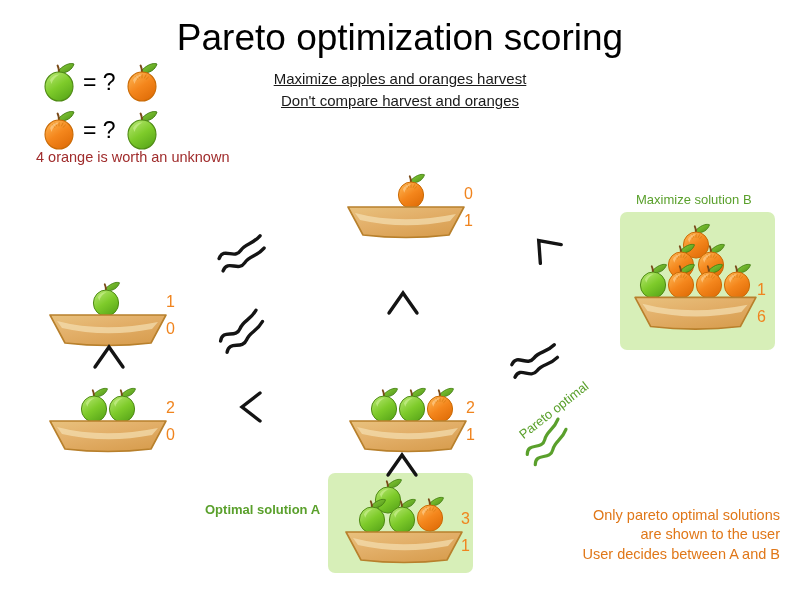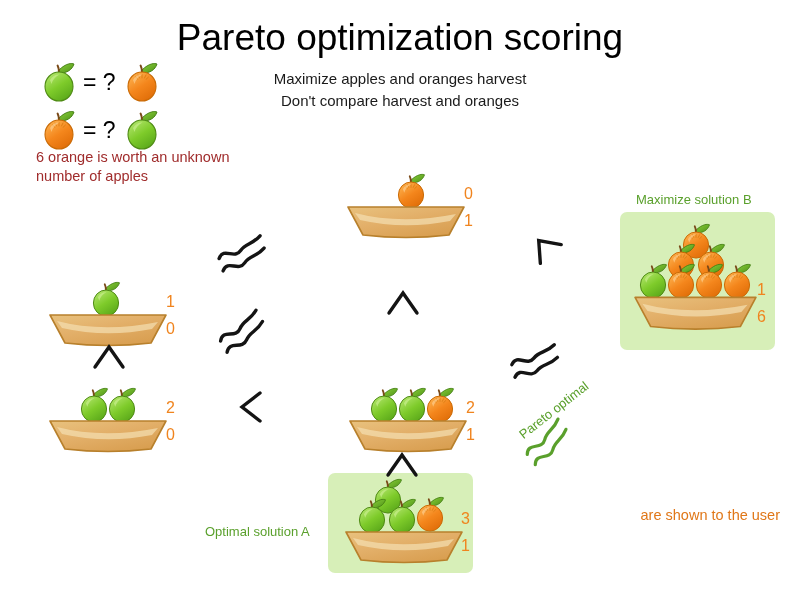--- a/index.html
+++ b/index.html
@@ -11,35 +11,35 @@
   .stage{position:absolute;left:0;top:0;width:800px;height:600px;}
   .abs{position:absolute;}
 
   
   #page-title{
     left:0;top:18px;width:800px;text-align:center;
     font-size:37px;color:#000000;letter-spacing:0px;line-height:1.1;
   }
   .subtitle{
     left:180px;top:68px;width:440px;text-align:center;
-    font-size:15px;color:#1a1a1a;line-height:1.45;
+    font-size:15px;color:#1a1a1a;line-height:1.45;text-decoration:underline;
   }
   .red-note{
     left:36px;top:148px;width:280px;
     font-size:14.5px;color:#a02c2c;line-height:1.33;
   }
   .orange-note{
     left:470px;top:506px;width:310px;text-align:right;
     font-size:14.5px;color:#e07718;line-height:1.33;
   }
   .opt-label{
     font-size:13px;color:#5aa02c;white-space:nowrap;
   }
   #opt-b-label{left:636px;top:192px;}
-  #opt-a-label{left:205px;top:524px;}
+  #opt-a-label{left:205px;top:502px;font-weight:bold;}
 
   .pareto-opt-label{
     left:516px;top:430px;width:120px;
     font-size:13px;color:#5aa02c;
     transform:rotate(-38deg);transform-origin:0 0;white-space:nowrap;
   }
 
   
   .legend-row{display:flex;align-items:center;gap:2px;}
   #legend-row-1{left:38px;top:60px;}
@@ -155,22 +155,21 @@
     <svg width="42" height="44">
         <use href="#symOrange" x="1" y="1" width="40" height="42"></use>
       </svg>
     <span class="eqmark">= ?</span>
     <svg width="42" height="44">
         <use href="#symApple" x="1" y="1" width="40" height="42"></use>
       </svg>
   </div>
 
   <div class="abs red-note">
-    <div>6 orange is worth an unknown</div>
-    <div>number of apples</div>
+    <div>4 orange is worth an unknown</div>
   </div>
 
   <div class="abs hl-panel" id="panel-b"></div>
   <div class="abs hl-panel" id="panel-a"></div>
 
   <div class="abs bowl-group" style="left:338px;top:160px;">
     <svg width="170" height="92">
       <use href="#symOrange" x="55" y="12" width="36" height="38"></use>
       <use href="#symBowl" x="8" y="44" width="120" height="36"></use>
     </svg>
@@ -303,16 +302,18 @@
 
   <div class="op" style="left:530px;top:230px;transform:rotate(48deg);">
     <svg width="28" height="36">
         <use href="#symLt" x="0" y="0" width="26" height="34"></use>
       </svg>
   </div>
 
   <div class="abs pareto-opt-label">Pareto optimal</div>
 
   <div class="abs orange-note">
+    <div>Only pareto optimal solutions</div>
     <div>are shown to the user</div>
+    <div>User decides between A and B</div>
   </div>
 
 </div>
 
 </body></html>

